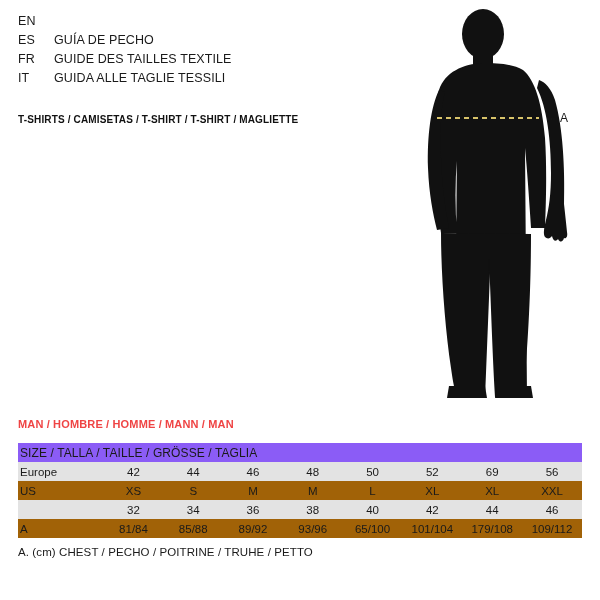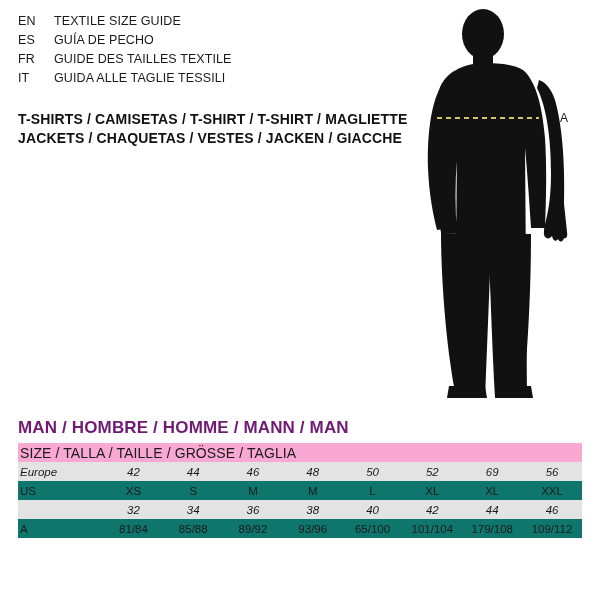--- a/index.html
+++ b/index.html
@@ -46,21 +46,21 @@
   }
 
   
   .cat-block {
     position: absolute;
     left: 18px;
     top: 110px;
     width: 400px;
   }
   .cat-line {
-    font-size: 14px;
+    font-size: 10px;
     font-weight: bold;
     letter-spacing: 0.15px;
     line-height: 19px;
     white-space: nowrap;
     color: #111111;
   }
 
   
   .figure-wrap {
     position: absolute;
@@ -85,52 +85,51 @@
     top: 110px;
     width: 12px;
     height: 2px;
   }
 
   
   .table-title {
     position: absolute;
     left: 18px;
     top: 418px;
-    font-size: 17px;
+    font-size: 11px;
     font-weight: bold;
     letter-spacing: 0.15px;
-    color: #701a75;
+    color: #ef4444;
     white-space: nowrap;
   }
   table.size-table {
     position: absolute;
     left: 18px;
     top: 443px;
     width: 564px;
     border-collapse: collapse;
     font-size: 11.5px;
   }
   table.size-table td {
     padding: 0;
     height: 19px;
     vertical-align: middle;
     color: #1a1a1a;
     white-space: nowrap;
   }
   table.size-table tr.header-row td {
-    background: #f9a8d4;
-    font-size: 14px;
+    background: #8b5cf6;
+    font-size: 12px;
     letter-spacing: 0.1px;
   }
   table.size-table tr.row-shade td {
     background: #e3e3e3;
-    font-style: italic;
   }
   table.size-table tr.row-plain td {
-    background: #0f766e;
+    background: #a16207;
   }
   table.size-table td.lbl {
     width: 84px;
     padding-left: 2px;
   }
   table.size-table td.val {
     width: 60px;
     text-align: center;
   }
   .table-footnote {
@@ -144,39 +143,37 @@
   }
 </style>
 </head>
 <body>
 
 <div class="page">
 
   <div class="lang-block">
     <div class="lang-row">
       <span class="lang-code">EN</span>
-      <span class="lang-text">TEXTILE SIZE GUIDE</span>
     </div>
     <div class="lang-row">
       <span class="lang-code">ES</span>
       <span class="lang-text">GUÍA DE PECHO</span>
     </div>
     <div class="lang-row">
       <span class="lang-code">FR</span>
       <span class="lang-text">GUIDE DES TAILLES TEXTILE</span>
     </div>
     <div class="lang-row">
       <span class="lang-code">IT</span>
       <span class="lang-text">GUIDA ALLE TAGLIE TESSILI</span>
     </div>
   </div>
 
   <div class="cat-block">
     <div class="cat-line">T-SHIRTS / CAMISETAS / T-SHIRT / T-SHIRT / MAGLIETTE</div>
-    <div class="cat-line">JACKETS / CHAQUETAS / VESTES / JACKEN / GIACCHE</div>
   </div>
 
   <div class="figure-wrap">
     <svg width="190" height="390" viewBox="0 0 190 390" xmlns="http://www.w3.org/2000/svg">
       <g fill="#111111">
 
         <ellipse cx="78" cy="26" rx="21" ry="25"></ellipse>
 
         <rect x="68" y="45" width="20" height="16"></rect>
 
@@ -272,14 +269,15 @@
         <td class="val">89/92</td>
         <td class="val">93/96</td>
         <td class="val">65/100</td>
         <td class="val">101/104</td>
         <td class="val">179/108</td>
         <td class="val">109/112</td>
       </tr>
     </tbody>
   </table>
 
+  <div class="table-footnote">A. (cm) CHEST / PECHO / POITRINE / TRUHE / PETTO</div>
 
 </div>
 
 </body></html>

